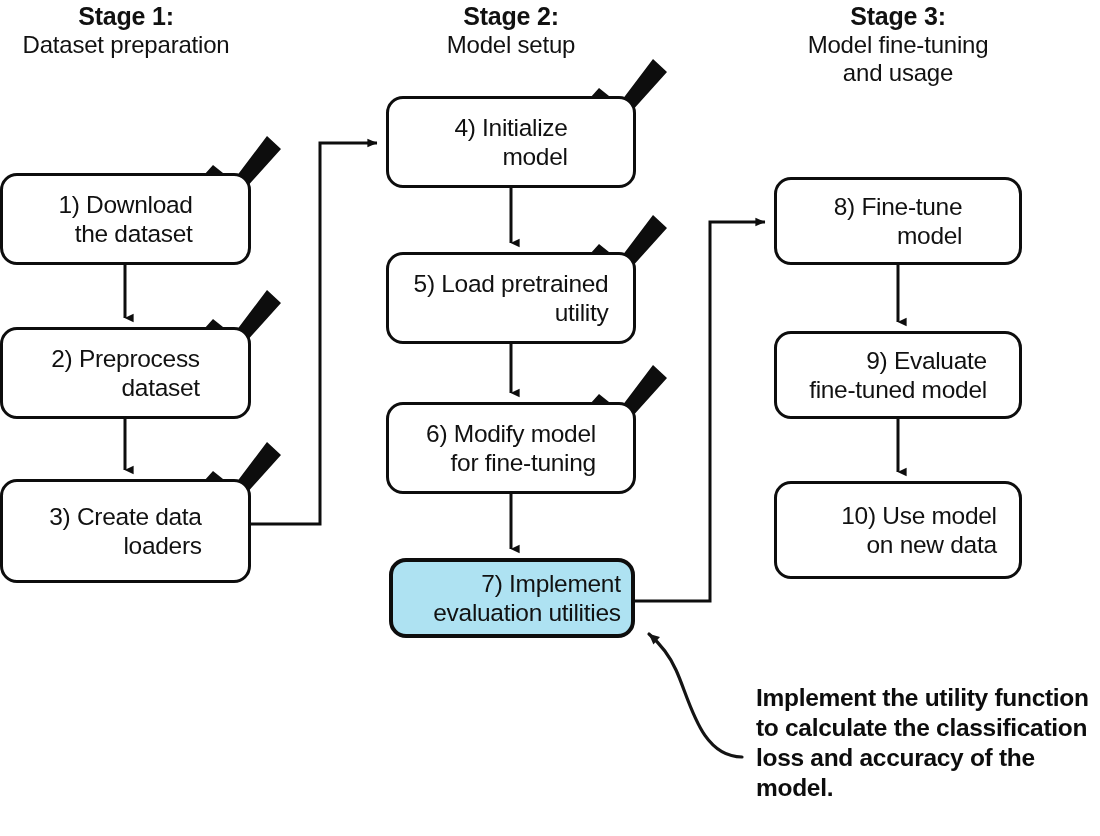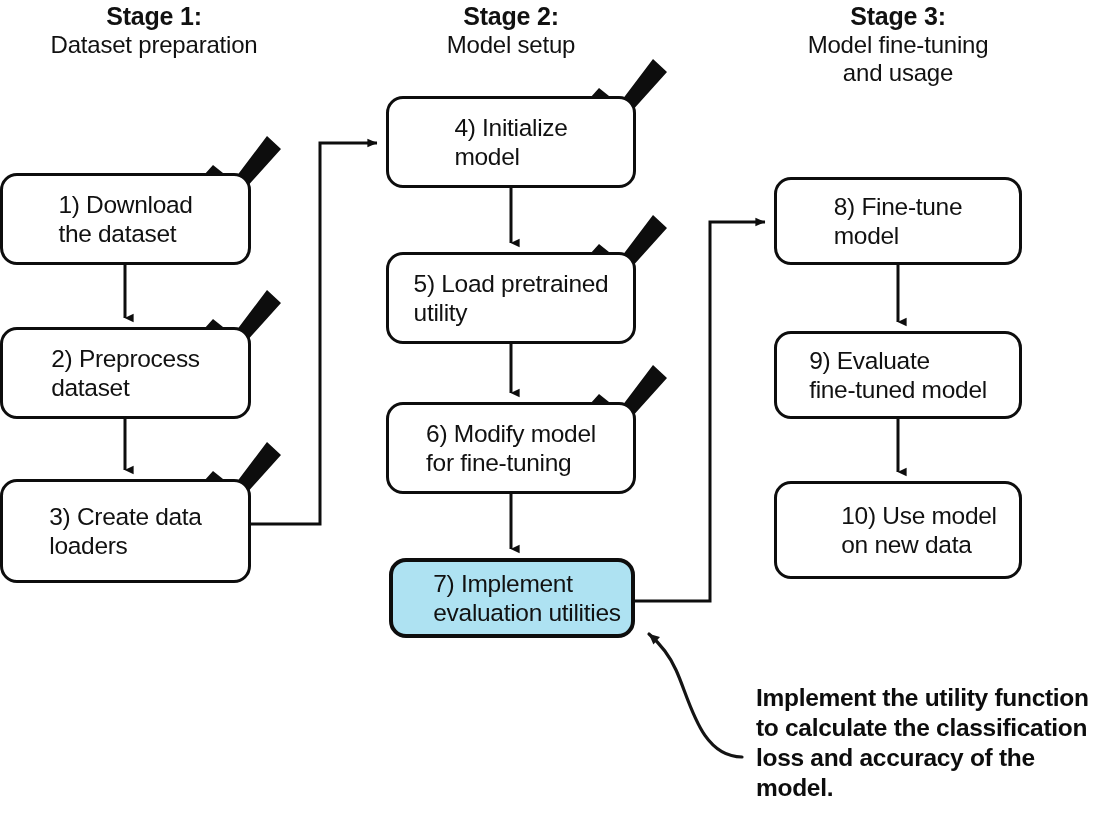--- a/index.html
+++ b/index.html
@@ -39,35 +39,35 @@
     font-weight: bold;
     font-size: 25px;
     letter-spacing: -0.2px;
   }
   .stage-head .stage-sub {
     display: block;
     font-weight: normal;
     font-size: 24px;
     letter-spacing: -0.2px;
   }
-  #stage-1 { left: 0px;   top: 2px;  width: 252px; padding-left: 28px; }
+  #stage-1 { left: 0px;   top: 2px;  width: 252px; }
   #stage-2 { left: 386px; top: 2px;  width: 250px; }
   #stage-3 { left: 772px; top: 2px;  width: 252px; }
 
   
   .node {
     position: absolute;
     box-sizing: border-box;
     border: 3px solid #0d0d0d;
     border-radius: 17px;
     background: #ffffff;
     display: flex;
     align-items: center;
     justify-content: center;
-    text-align: left;
+    text-align: right;
     font-size: 24.5px;
     line-height: 1.2;
     letter-spacing: -0.3px;
     padding: 0 6px;
     z-index: 3;
   }
   .node .node-label { display: block; }
   .node.highlight {
     background: #aee2f2;
     border-color: #0d0d0d;

